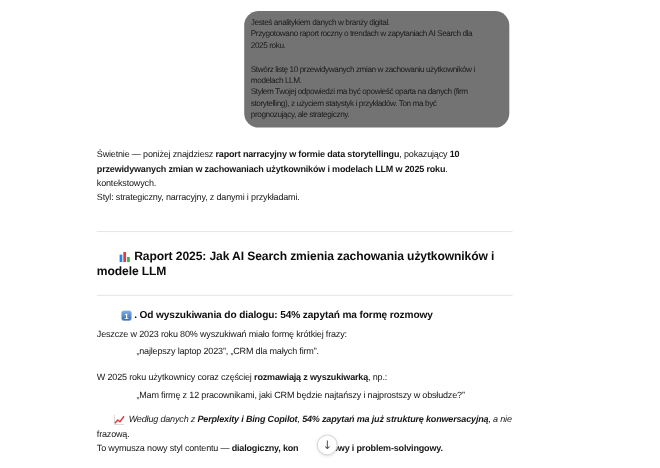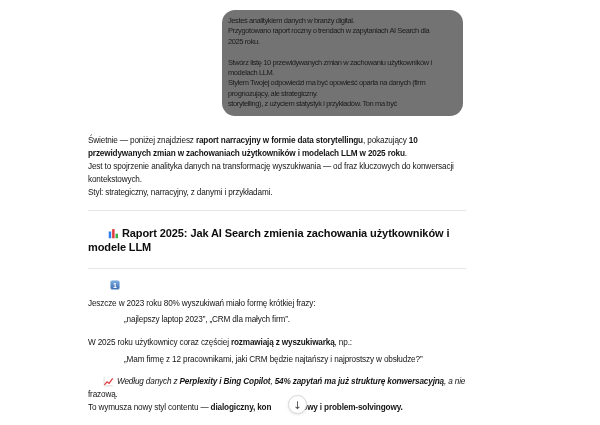--- a/index.html
+++ b/index.html
@@ -52,28 +52,27 @@
 <body>
 
 <div class="abs bubble">
   <div class="ln">Jesteś analitykiem danych w branży digital.</div>
   <div class="ln">Przygotowano raport roczny o trendach w zapytaniach AI Search dla</div>
   <div class="ln">2025 roku.</div>
   <div class="ln spacer"></div>
   <div class="ln">Stwórz listę 10 przewidywanych zmian w zachowaniu użytkowników i</div>
   <div class="ln">modelach LLM.</div>
   <div class="ln">Stylem Twojej odpowiedzi ma być opowieść oparta na danych (firm</div>
+  <div class="ln">storytelling), z użyciem statystyk i przykładów. Ton ma być</div>
   <div class="ln">prognozujący, ale strategiczny.</div>
-  <div class="ln">storytelling), z użyciem statystyk i przykładów. Ton ma być</div>
 </div>
 
 <div class="abs intro">
   <div class="bodyline"><span>Świetnie — poniżej znajdziesz </span><span class="bd">raport narracyjny w formie data storytellingu</span><span>, pokazujący </span><span class="bd">10</span></div>
   <div class="bodyline"><span class="bd">przewidywanych zmian w zachowaniach użytkowników i modelach LLM w 2025 roku</span><span>.</span></div>
-  <div class="bodyline">Jest to spojrzenie analityka danych na transformację wyszukiwania — od fraz kluczowych do konwersacji</div>
   <div class="bodyline">kontekstowych.</div>
   <div class="bodyline">Styl: strategiczny, narracyjny, z danymi i przykładami.</div>
 </div>
 
 <div class="abs rule rule1"></div>
 
 <div class="abs h2">
   <div class="line1">
     <span class="icon">
       <svg width="11" height="11" viewBox="0 0 12 12">
@@ -95,20 +94,21 @@
       <defs>
         <linearGradient id="kg" x1="0" y1="0" x2="0" y2="1">
           <stop offset="0" stop-color="#7caee2"></stop>
           <stop offset="1" stop-color="#3a6ab2"></stop>
         </linearGradient>
       </defs>
       <rect x="0.5" y="0.5" width="11" height="11" rx="2.6" fill="url(#kg)" stroke="#a9c2dd" stroke-width="0.6"></rect>
       <text x="6" y="9.2" font-size="8.5" font-weight="bold" fill="#ffffff" text-anchor="middle" font-family="Liberation Sans, sans-serif">1</text>
     </svg>
   </span>
+  <span>. Od wyszukiwania do dialogu: 54% zapytań ma formę rozmowy</span>
 </div>
 
 <div class="abs p1 bodyline">Jeszcze w 2023 roku 80% wyszukiwań miało formę krótkiej frazy:</div>
 
 <div class="abs q1 quote">
   <div class="qbar"></div>
   <div class="bodyline">„najlepszy laptop 2023”, „CRM dla małych firm”.</div>
 </div>
 
 <div class="abs p2 bodyline"><span>W 2025 roku użytkownicy coraz częściej </span><span class="bd">rozmawiają z wyszukiwarką</span><span>, np.:</span></div>

